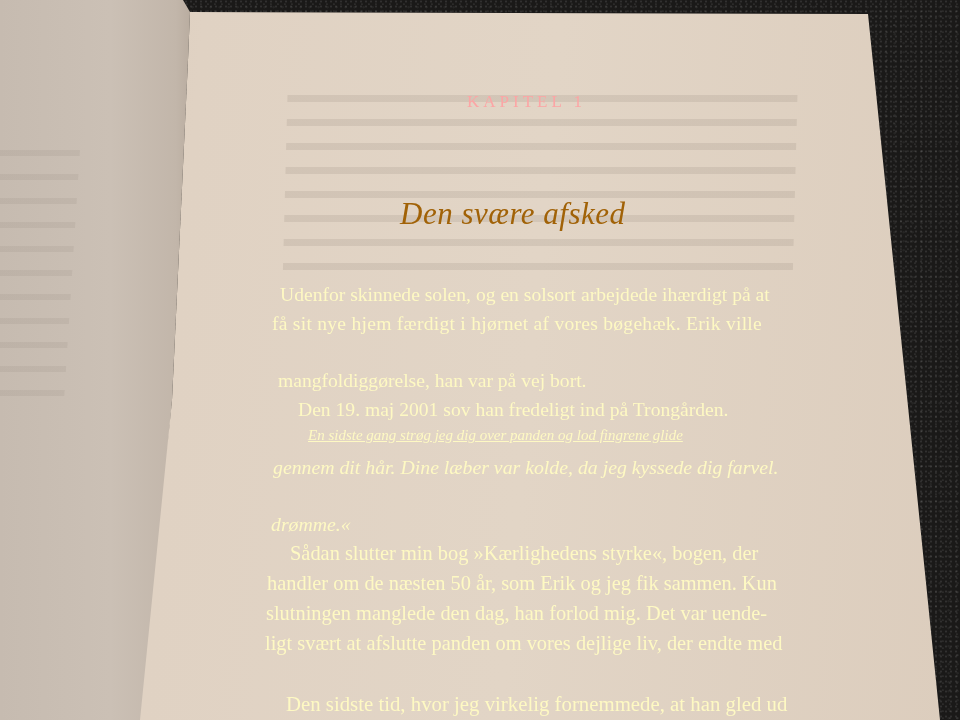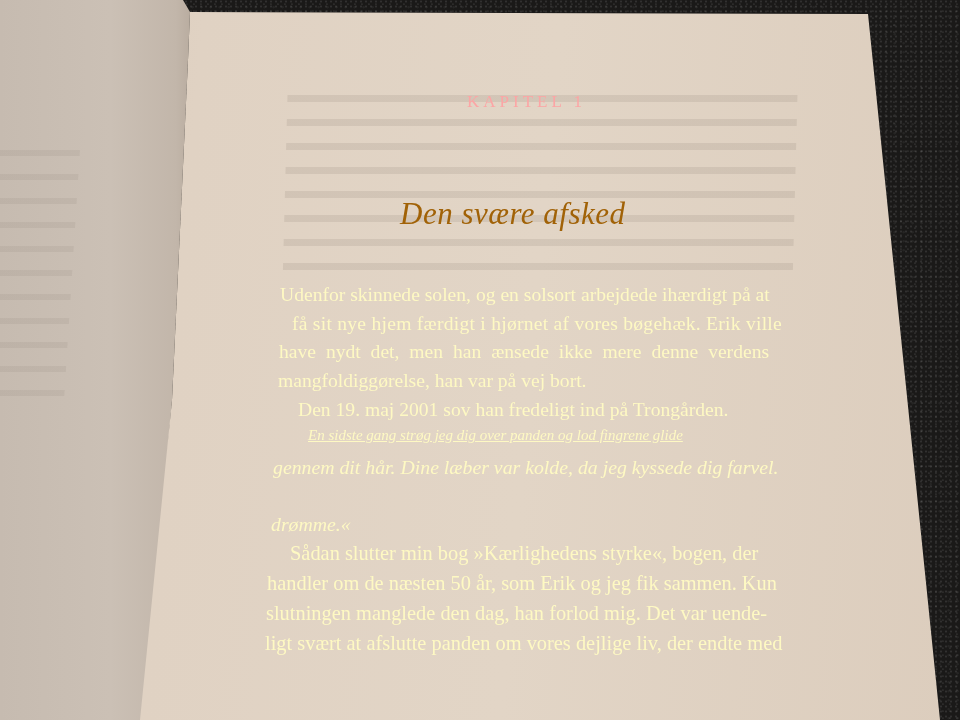--- a/index.html
+++ b/index.html
@@ -118,29 +118,29 @@
 
 <div class="right-page"></div>
 <div class="right-page-shadow"></div>
 <div class="bleed"></div>
 
 <div class="text-col">
   <div class="chapter-label">KAPITEL 1</div>
   <div class="chapter-title">Den svære afsked</div>
 
   <div class="line" style="left:280px;top:284px;font-size:19.6px;">Udenfor skinnede solen, og en solsort arbejdede ihærdigt på at</div>
-  <div class="line" style="left:292px;top:313px;font-size:19.6px;letter-spacing:0.25px;">få sit nye hjem færdigt i hjørnet af vores bøgehæk. Erik ville</div>
-  <div class="line" style="left:279px;top:341px;font-size:19.6px;word-spacing:5px;">have nydt det, men han ænsede ikke mere denne verdens</div>
+  <div class="line" style="left:272px;top:313px;font-size:19.6px;letter-spacing:0.25px;">få sit nye hjem færdigt i hjørnet af vores bøgehæk. Erik ville</div>
   <div class="line" style="left:278px;top:370px;font-size:19.6px;">mangfoldiggørelse, han var på vej bort.</div>
 
   <div class="line" style="left:298px;top:399px;font-size:19.6px;">Den 19. maj 2001 sov han fredeligt ind på Trongården.</div>
 
   <div class="line italic" style="left:308px;top:427px;font-size:15px;text-decoration:underline;">En sidste gang strøg jeg dig over panden og lod fingrene glide</div>
   <div class="line italic" style="left:273px;top:456px;font-size:19.8px;">gennem dit hår. Dine læber var kolde, da jeg kyssede dig farvel.</div>
   <div class="line italic" style="left:271px;top:513px;font-size:19.8px;">drømme.«</div>
 
   <div class="line" style="left:290px;top:542px;font-size:20.4px;">Sådan slutter min bog »Kærlighedens styrke«, bogen, der</div>
   <div class="line" style="left:267px;top:572px;font-size:20.4px;">handler om de næsten 50 år, som Erik og jeg fik sammen. Kun</div>
   <div class="line" style="left:266px;top:602px;font-size:20.4px;">slutningen manglede den dag, han forlod mig. Det var uende-</div>
   <div class="line" style="left:265px;top:632px;font-size:20.4px;">ligt svært at afslutte panden om vores dejlige liv, der endte med</div>
 
+  <div class="line" style="left:286px;top:692px;font-size:20.8px;">Den sidste tid, hvor jeg virkelig fornemmede, at han gled ud</div>
 
 </div>
 
 </body></html>

